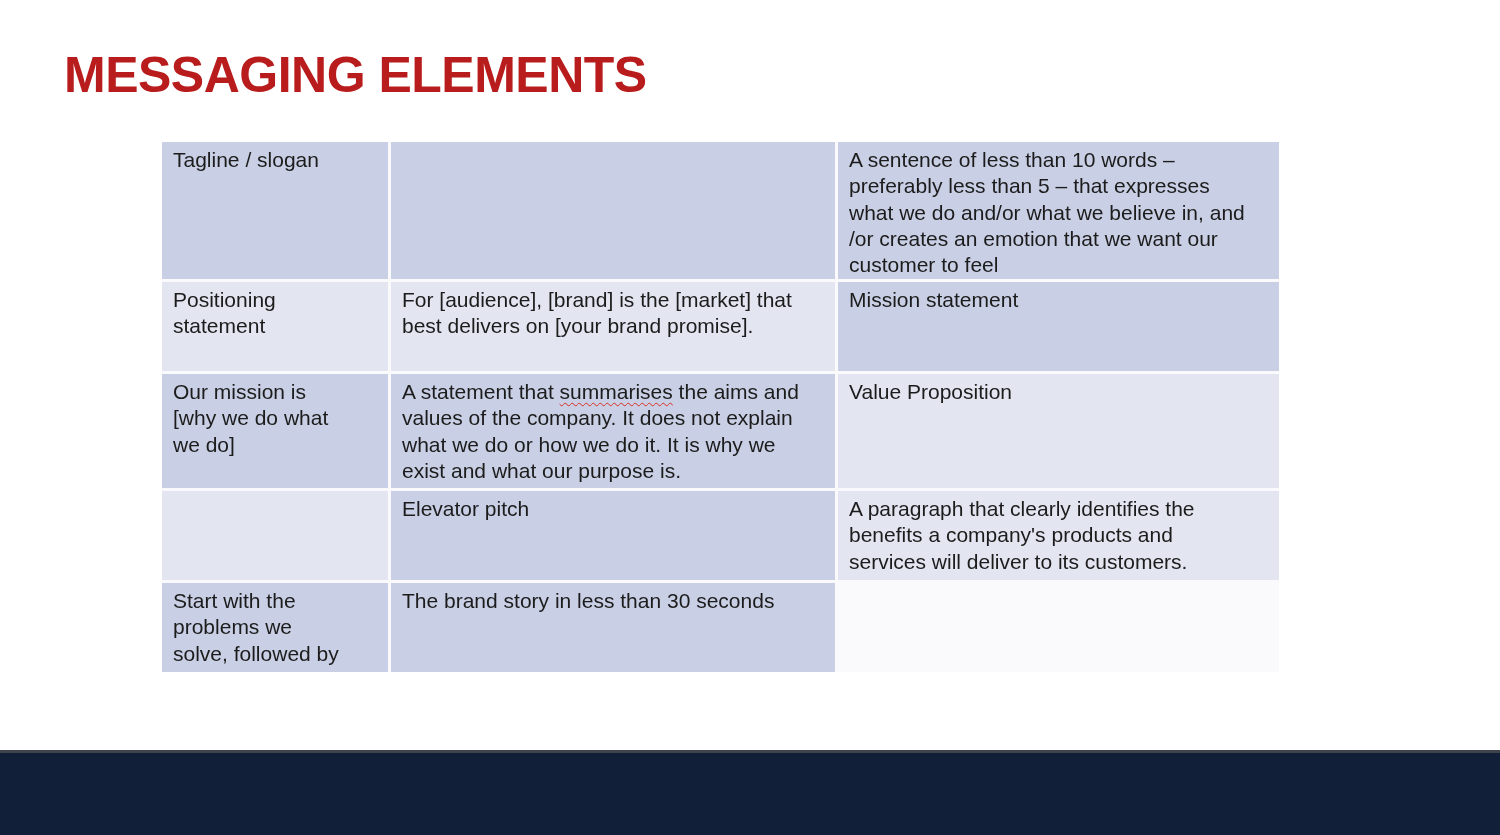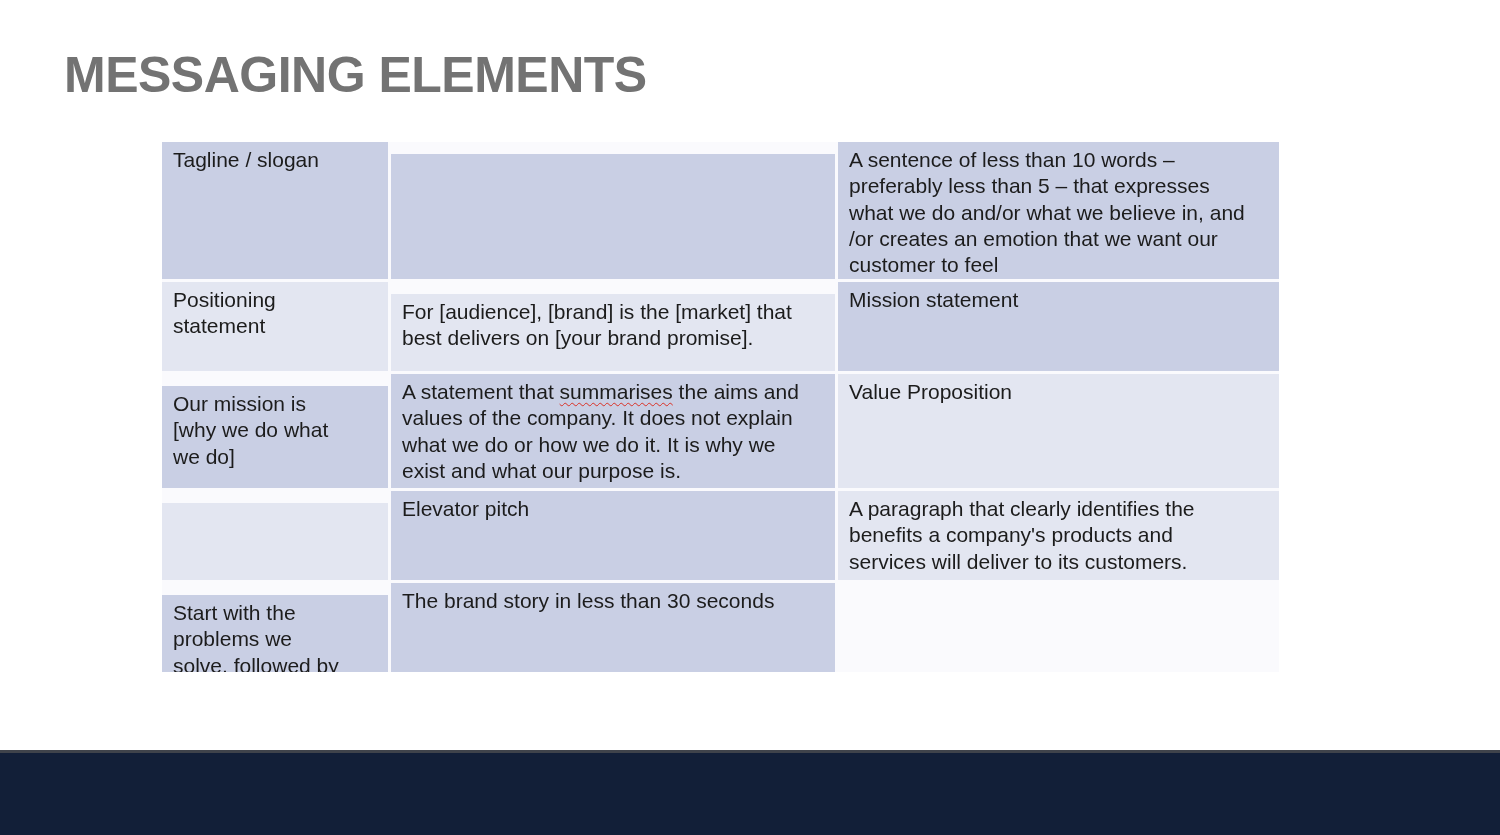--- a/index.html
+++ b/index.html
@@ -17,42 +17,42 @@
   }
   .slide-title {
     position: absolute;
     left: 64px;
     top: 46px;
     margin: 0;
     font-size: 50px;
     line-height: 58px;
     font-weight: 700;
     letter-spacing: -0.5px;
-    color: #737373;
+    color: #b91c1c;
   }
   .msg-table {
     position: absolute;
     left: 162px;
     top: 142px;
     width: 1117px;
     display: grid;
     grid-template-columns: 226px 444px 441px;
     grid-template-rows: 137px 89px 114px 89px 89px;
     gap: 3px;
     background: #fafafd;
   }
   .cell {
     font-size: 21px;
     line-height: 26.3px;
     color: #1c1c1c;
     padding: 5px 31px 4px 11px;
     overflow: hidden;
   }
   .cell.term    { padding-right: 24px; }
-  .cell.tmpl    { padding-right: 43px; margin-top: 12px; }
+  .cell.tmpl    { padding-right: 43px; }
   .row-dark  { background: #c9cfe4; }
   .row-light { background: #e3e6f1; }
   .squiggle {
     text-decoration: underline;
     text-decoration-style: wavy;
     text-decoration-color: #d93025;
     text-decoration-thickness: 1px;
     text-underline-offset: 3px;
   }
   .footer-bar {

